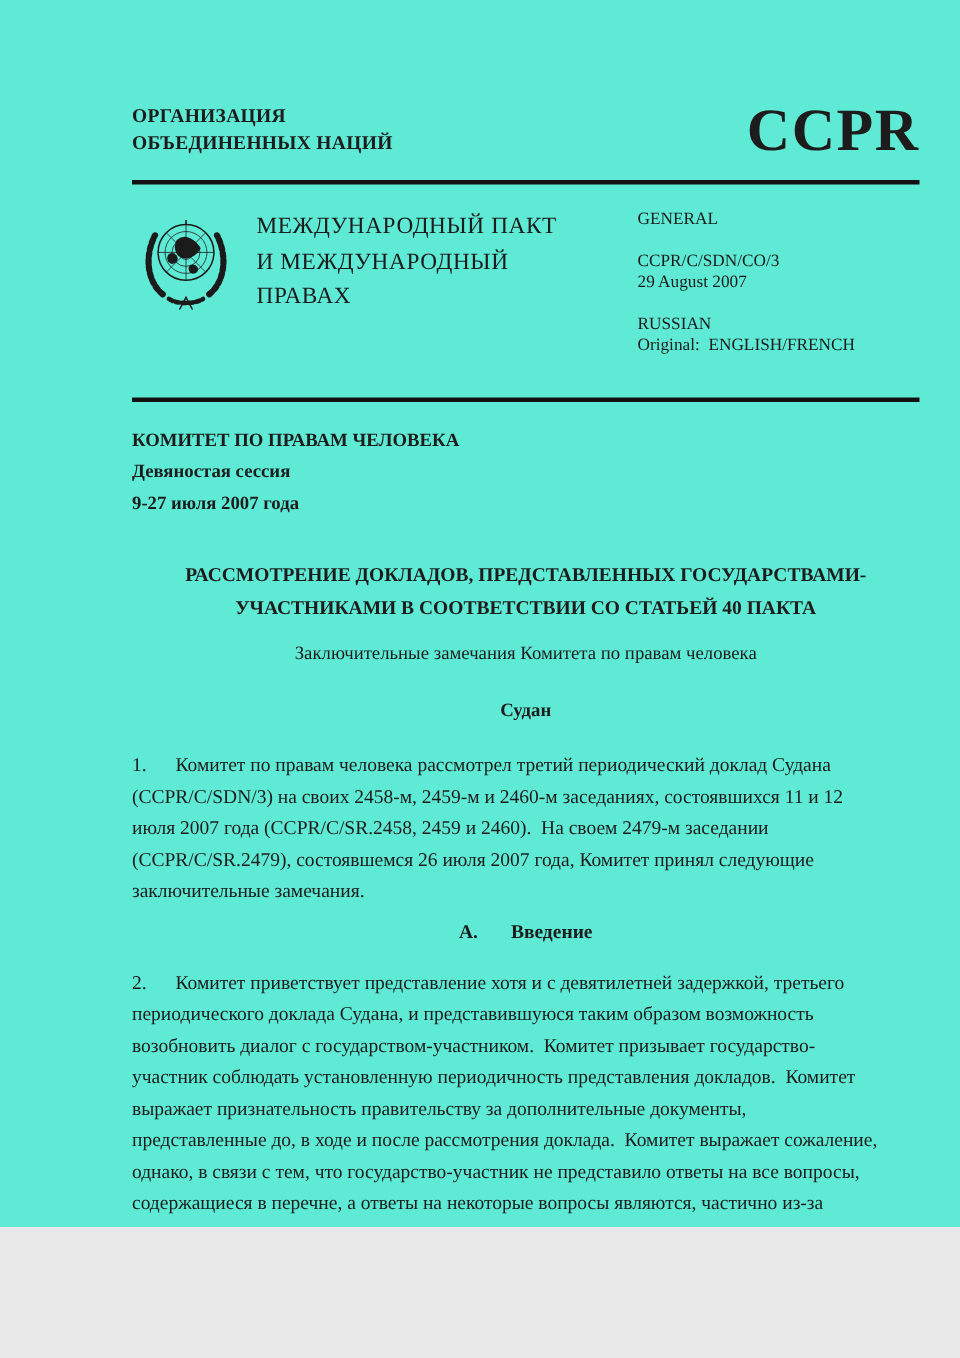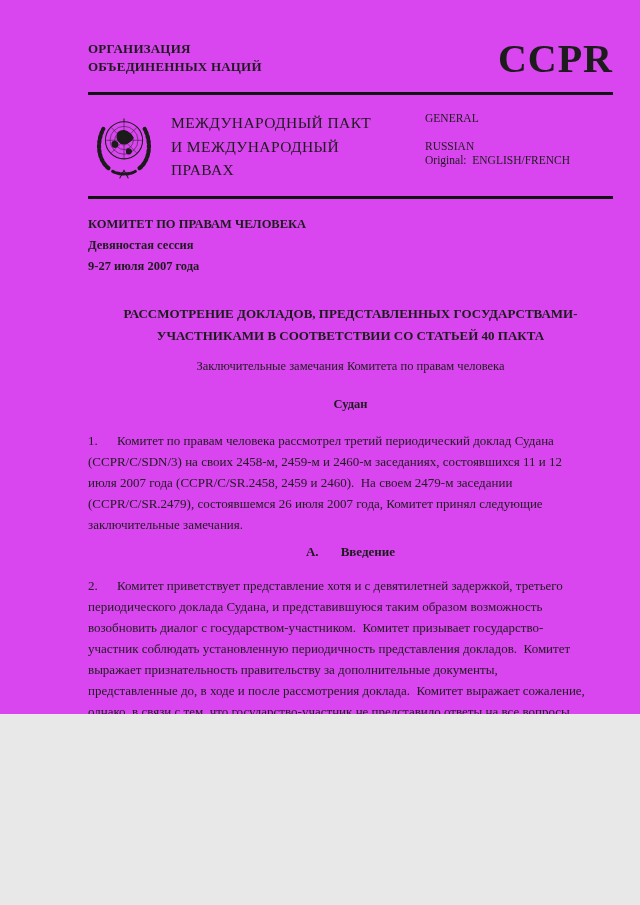--- a/index.html
+++ b/index.html
@@ -1,25 +1,25 @@
 <!DOCTYPE html>
 <html lang="ru"><head>
 <meta charset="utf-8">
 <title>CCPR/C/SDN/CO/3</title>
 <style>
   html,body{margin:0;padding:0;background:#e8e8e8;}
   .page{
     position:relative;
-    width:640px;height:714px;
+    width:640px;height:818px;
     margin:0 auto;
-    background:#d946ef;
+    background:#5eead4;
     color:#1c1c1c;
     font-family:"Liberation Serif","DejaVu Serif",serif;
     box-sizing:border-box;
-    padding:40px 27px 0 88px;
+    padding:68px 27px 0 88px;
     overflow:hidden;
   }
   
   .masthead{display:flex;justify-content:space-between;align-items:flex-end;}
   .org{font-weight:bold;font-size:13px;line-height:18px;letter-spacing:0.2px;}
   .doc-code{font-size:40px;font-weight:bold;line-height:34px;letter-spacing:1px;}
   .rule{height:3px;background:#121212;margin-top:16px;}
   .rule.second{margin-top:14px;}
   
   .title-block{display:flex;margin-top:16px;}
@@ -89,20 +89,24 @@
     <div class="covenant">
       <div>МЕЖДУНАРОДНЫЙ ПАКТ</div>
       <div>И МЕЖДУНАРОДНЫЙ</div>
       <div>ПРАВАХ</div>
     </div>
     <div class="distr">
       <div class="grp">
         <div>GENERAL</div>
       </div>
       <div class="grp">
+        <div>CCPR/C/SDN/CO/3</div>
+        <div>29 August 2007</div>
+      </div>
+      <div class="grp">
         <div>RUSSIAN</div>
         <div class="orig">Original:  ENGLISH/FRENCH</div>
       </div>
     </div>
   </div>
   <div class="rule second"></div>
 
   <div class="committee">
     <div>КОМИТЕТ ПО ПРАВАМ ЧЕЛОВЕКА</div>
     <div>Девяностая сессия</div>

